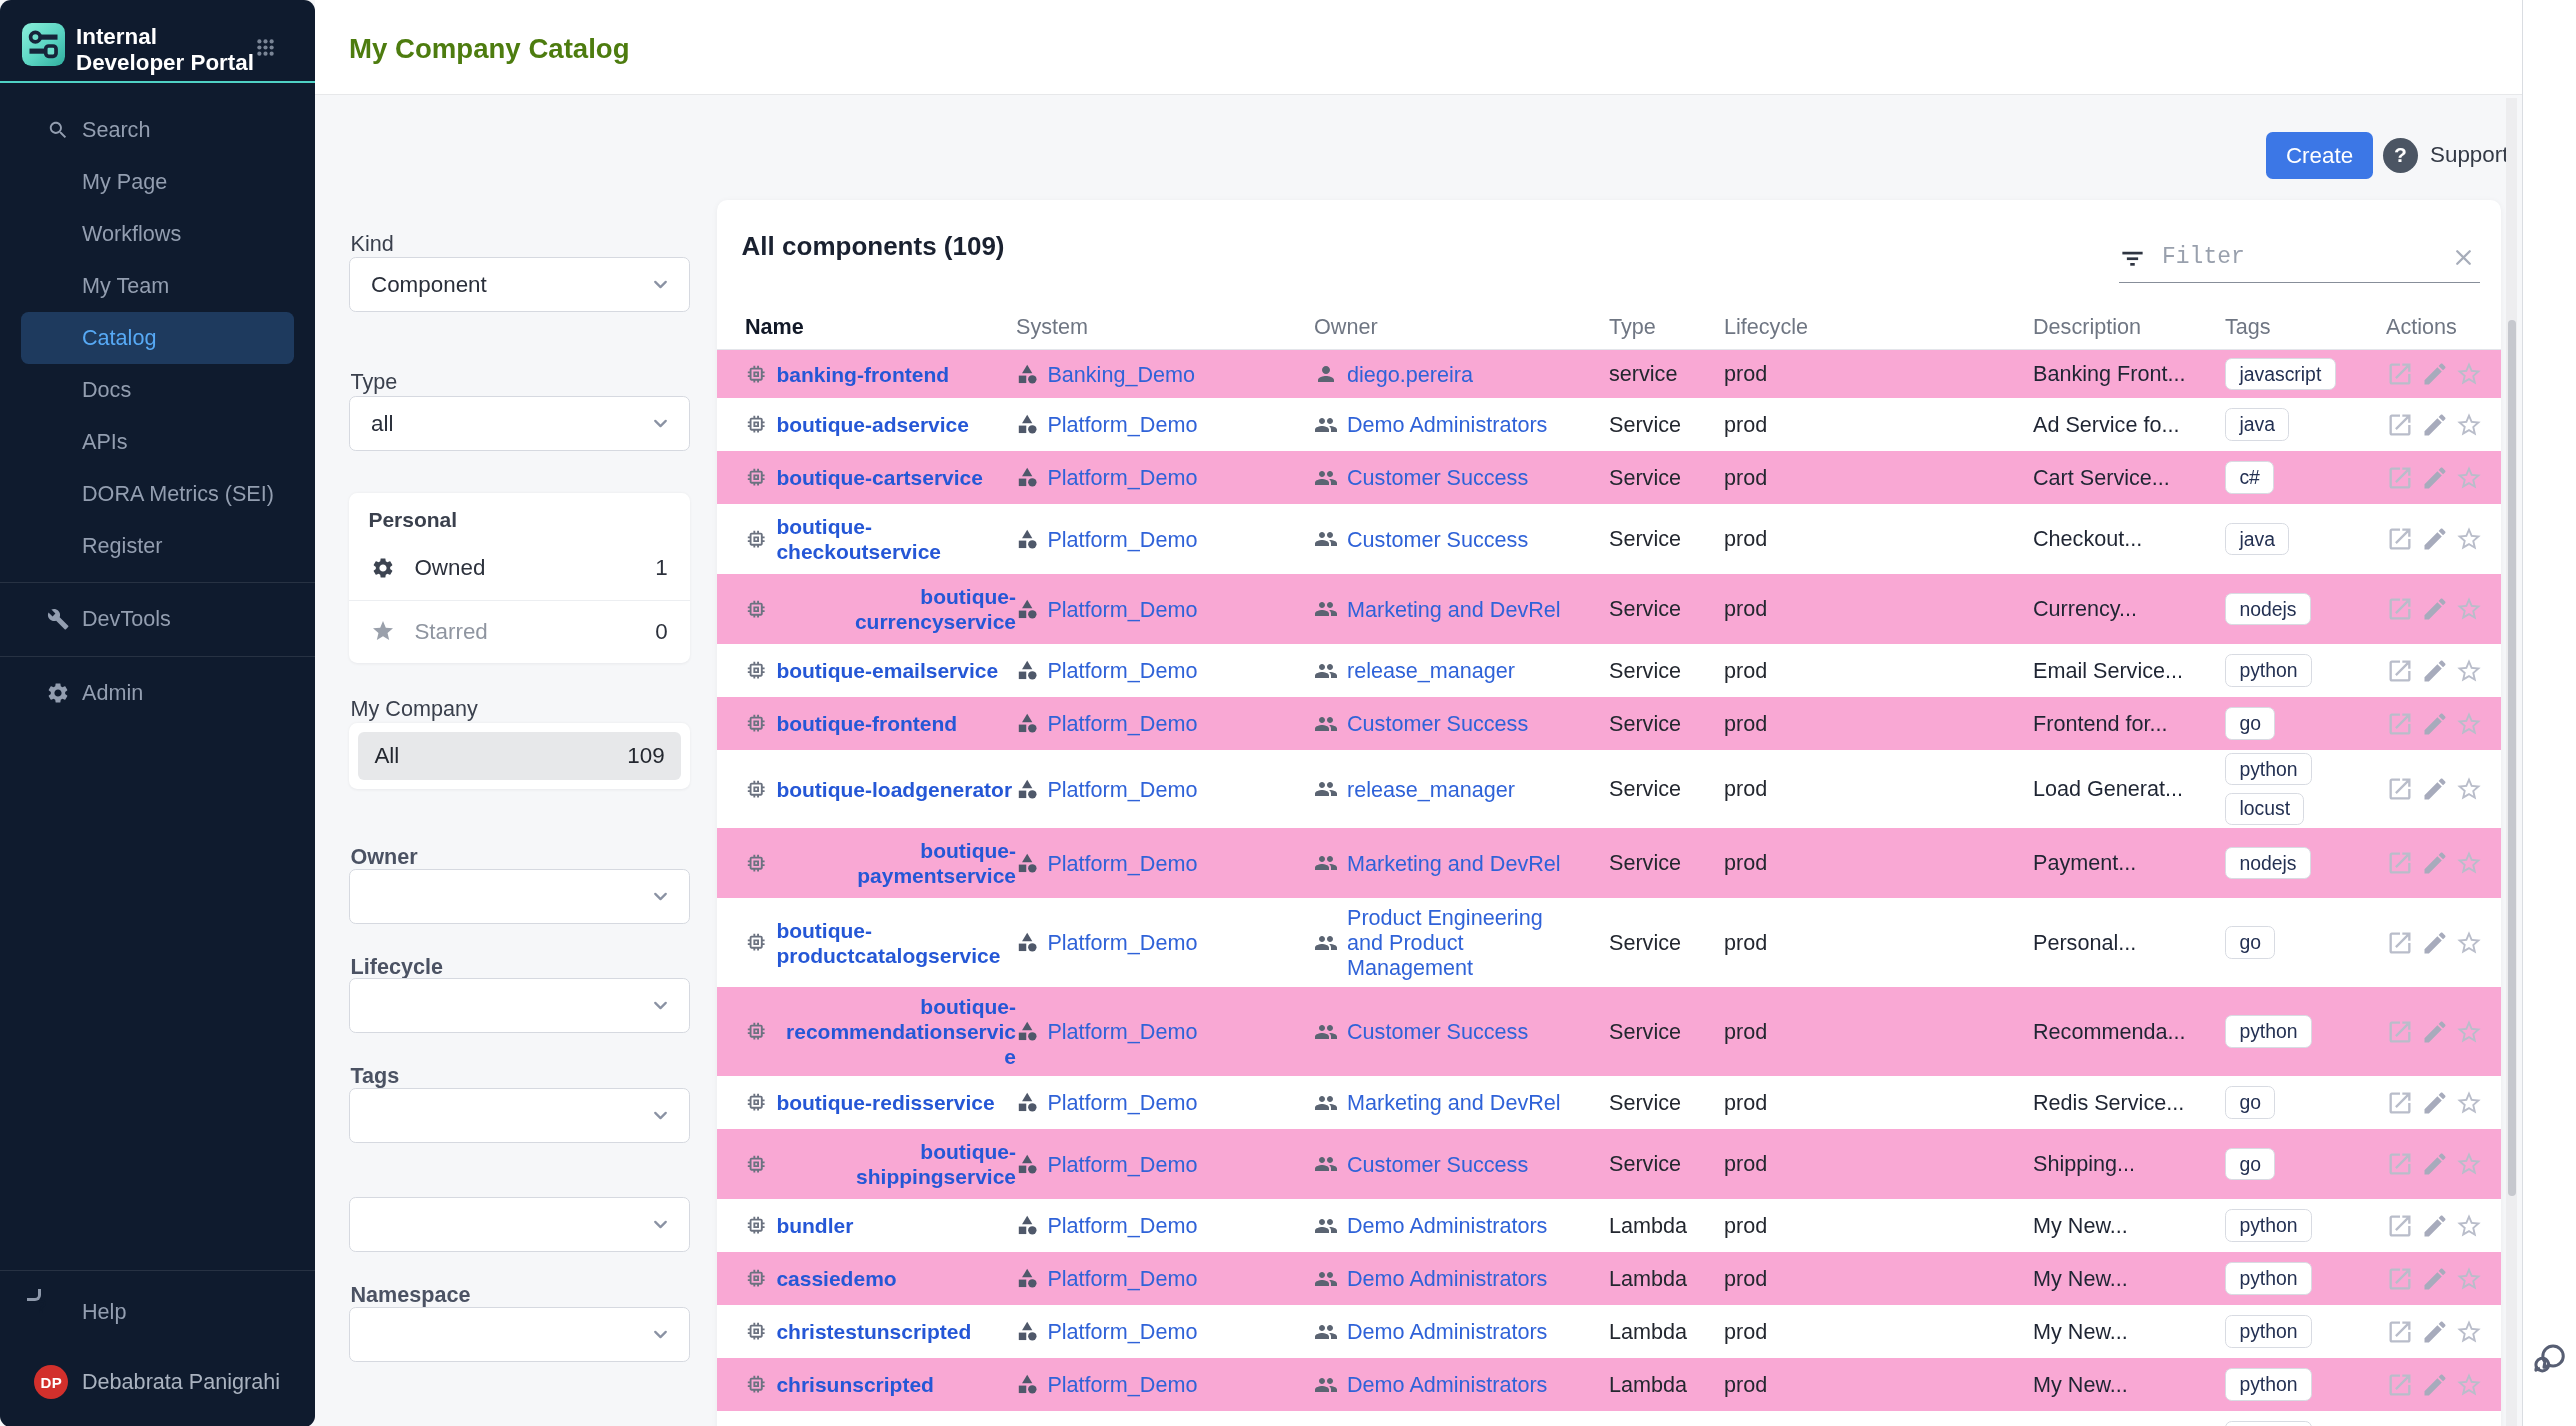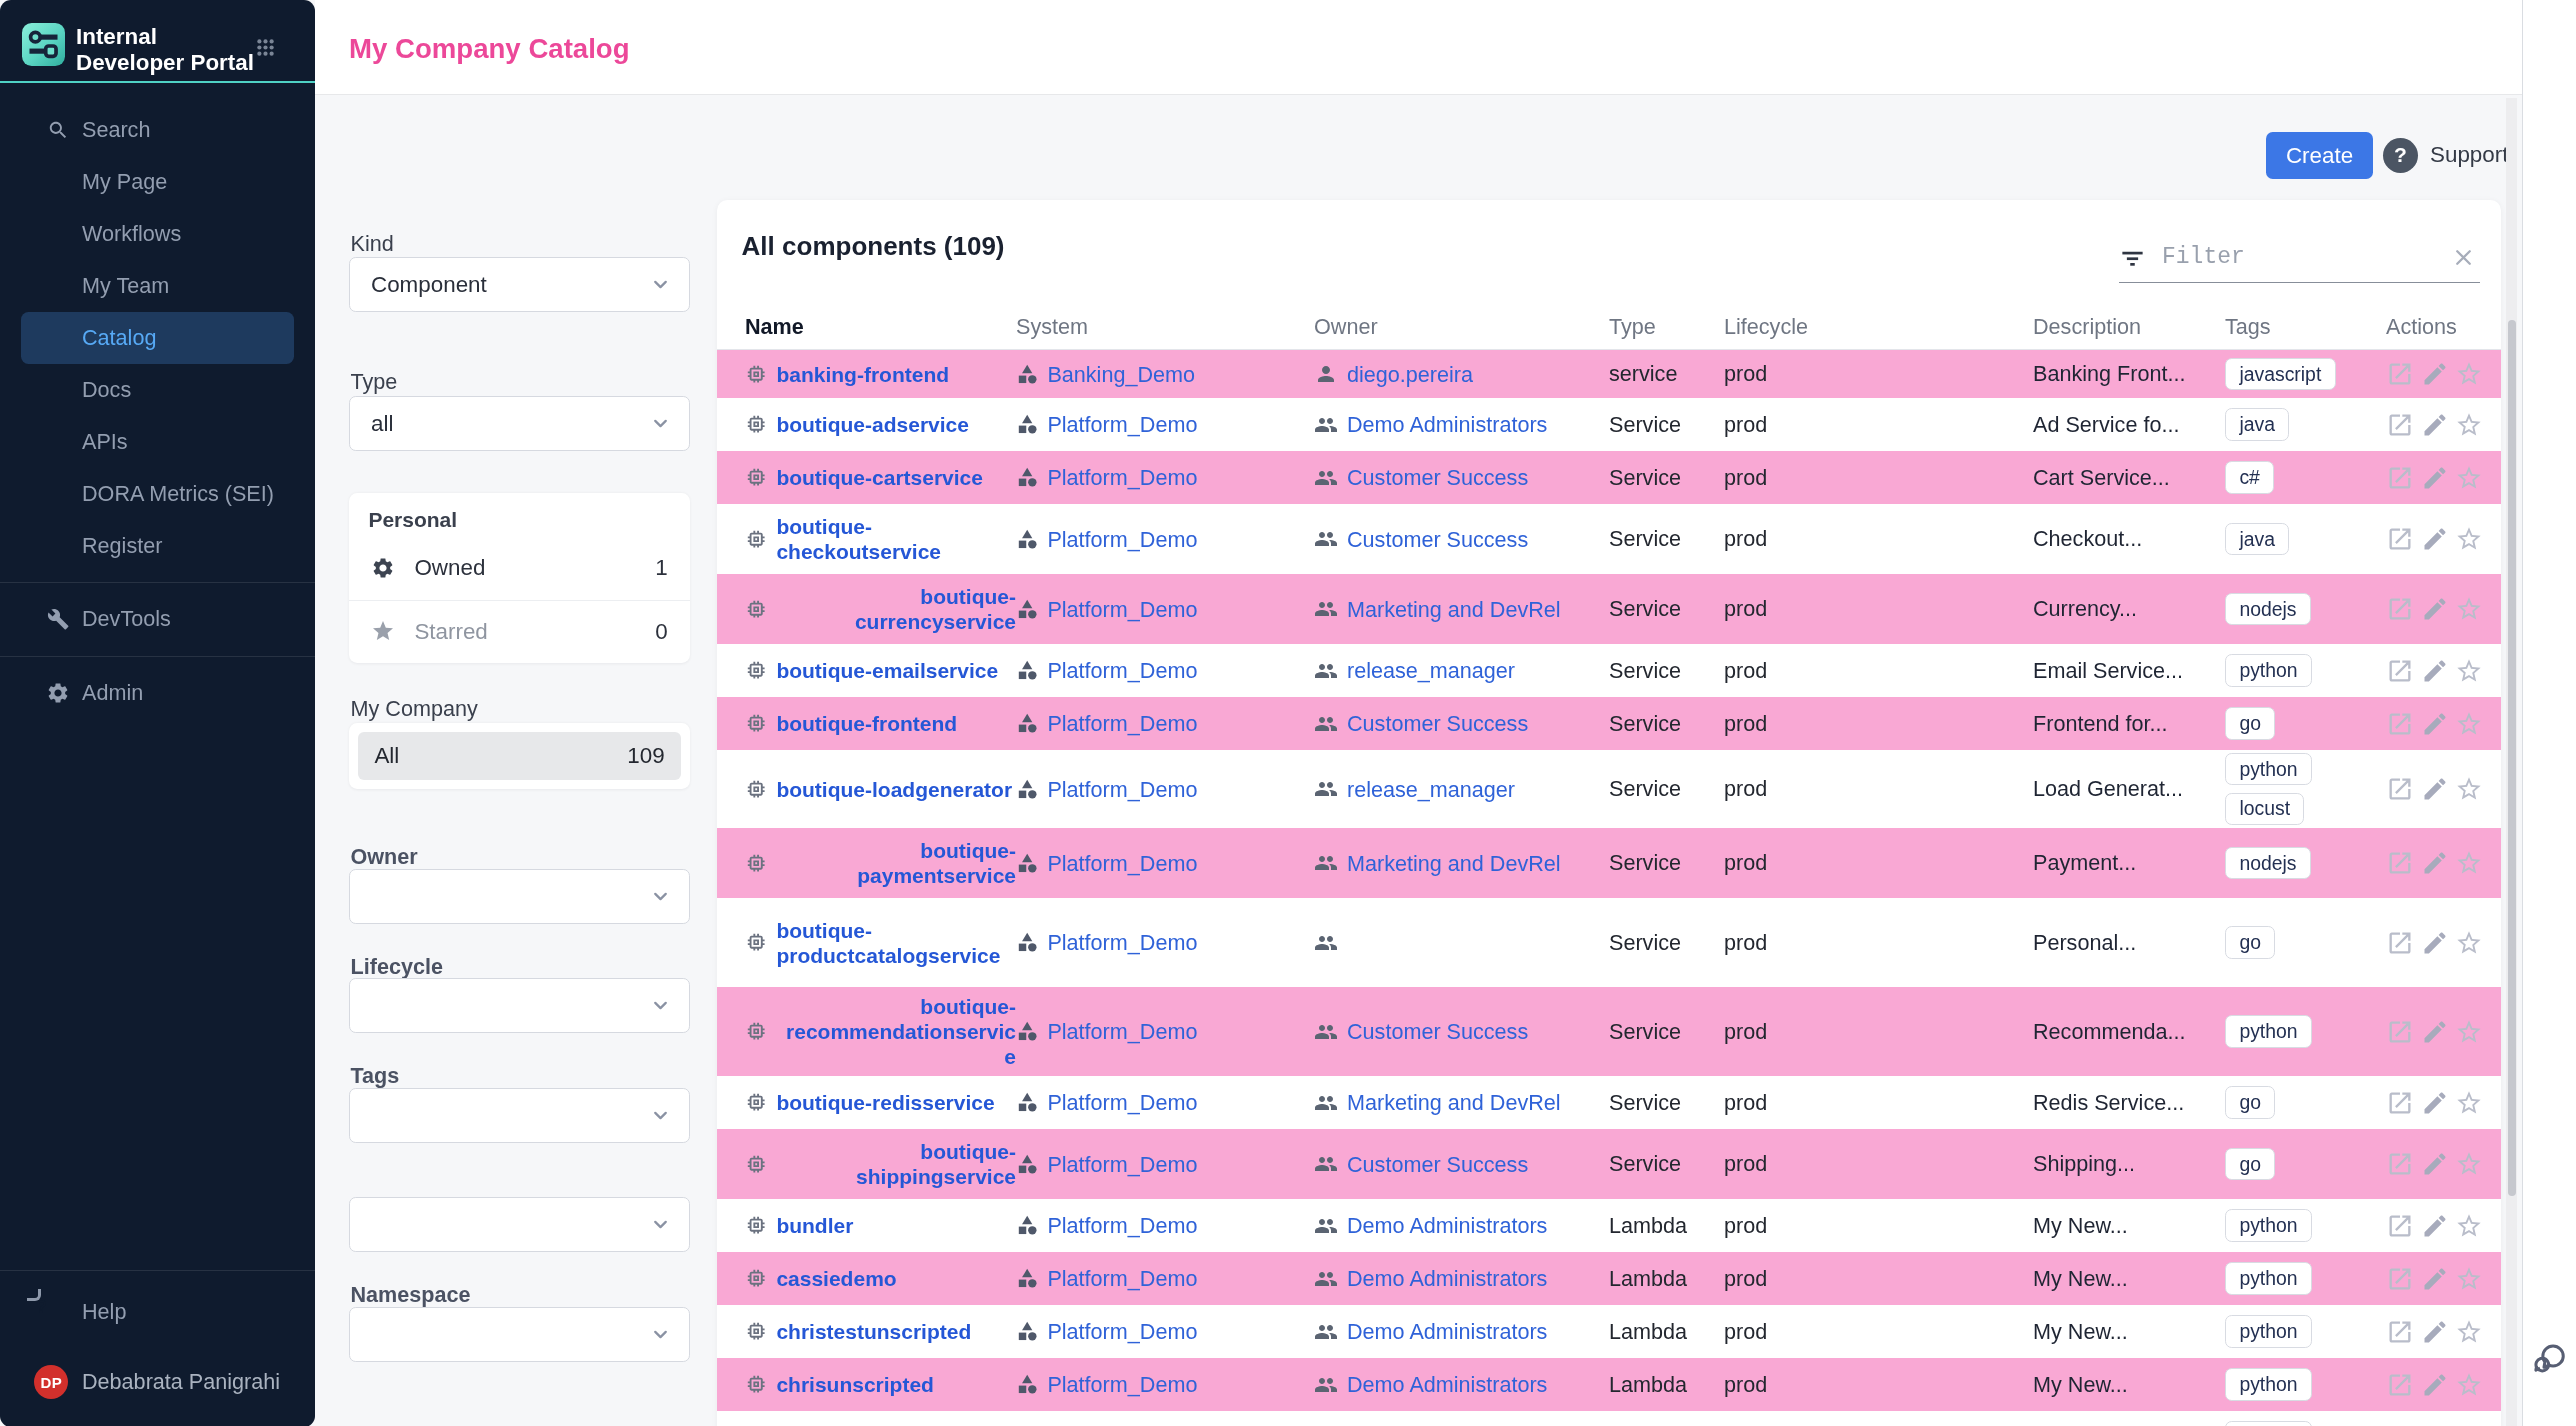--- a/index.html
+++ b/index.html
@@ -28,21 +28,21 @@
   .help-bubble { position:relative; width:31px; height:24px; background:#8e99ab; border-radius:5.2px; }
   .help-bubble::before { content:"?"; position:absolute; left:0; right:0; top:0.7px; text-align:center; font-size:18px; font-weight:700; color:#0f1b2e; }
   .help-bubble::after { content:""; position:absolute; right:-4.5px; bottom:-4.5px; width:10.4px; height:9px; border-right:3px solid #8e99ab; border-bottom:3px solid #8e99ab; border-bottom-right-radius:6px; }
   .help-row .nlabel { padding-left:61px; }
   .user-row { height:75px; margin:6px 21px 7.5px 21px; display:flex; align-items:center; position:relative; cursor:pointer; }
   .avatar { position:absolute; left:13.4px; width:34px; height:34px; border-radius:50%; background:#d2302c; color:#fff; font-size:15px; font-weight:700; display:flex; align-items:center; justify-content:center; letter-spacing:0.4px; }
   .user-name { padding-left:61px; font-size:21.6px; color:#aab3c0; }
 
   
   .header { position:absolute; left:315px; top:0; right:0; height:95px; background:#ffffff; border-bottom:0.7px solid #e7e8ea; z-index:2; }
-  .page-title { position:absolute; left:34px; top:33px; font-size:27.6px; font-weight:700; color:#ec4899; }
+  .page-title { position:absolute; left:34px; top:33px; font-size:27.6px; font-weight:700; color:#4d7c0f; }
 
   
   .content { position:absolute; left:315px; top:95px; right:0; bottom:0; background:#f6f7f9; }
 
   .create-btn { position:absolute; left:1951px; top:37px; width:107px; height:47px; background:#3c77e6; color:#ffffff; font-size:22.4px; font-family:inherit; border:none; border-radius:6.7px; cursor:pointer; }
   .support { position:absolute; left:2068px; top:42px; height:36px; display:flex; align-items:center; cursor:pointer; }
   .q-circle { width:35px; height:35px; border-radius:50%; background:#4b5563; color:#ffffff; font-size:21px; font-weight:700; display:flex; align-items:center; justify-content:center; }
   .support-label { margin-left:12px; font-size:22.4px; color:#343a46; }
 
   
@@ -755,20 +755,21 @@
                   <path d="M12 2l-5.5 9h11L12 2z"></path>
                   <path d="M17.5 13a4.5 4.5 0 1 0 0 9 4.5 4.5 0 0 0 0-9z"></path>
                   <path d="M3 13.5h8v8H3v-8z"></path>
                 </svg></span>
               <a class="plain-link">Platform_Demo</a>
             </div>
             <div class="c c-owner">
               <span class="own-icon"><svg viewBox="0 0 24 24" width="24" height="24" fill="currentColor">
                   <path d="M16 11c1.66 0 2.99-1.34 2.99-3S17.66 5 16 5c-1.66 0-3 1.34-3 3s1.34 3 3 3zm-8 0c1.66 0 2.99-1.34 2.99-3S9.66 5 8 5C6.34 5 5 6.34 5 8s1.34 3 3 3zm0 2c-2.33 0-7 1.17-7 3.5V19h14v-2.5c0-2.33-4.67-3.5-7-3.5zm8 0c-.29 0-.62.02-.97.05 1.16.84 1.97 1.97 1.97 3.45V19h6v-2.5c0-2.33-4.67-3.5-7-3.5z"></path>
                 </svg></span>
+              <a class="plain-link">Product Engineering and Product Management</a>
             </div>
             <div class="c c-type">
               <span class="cell-text">Service</span>
             </div>
             <div class="c c-life">
               <span class="cell-text">prod</span>
             </div>
             <div class="c c-desc">
               <span class="desc-text">Personal...</span>
             </div>

